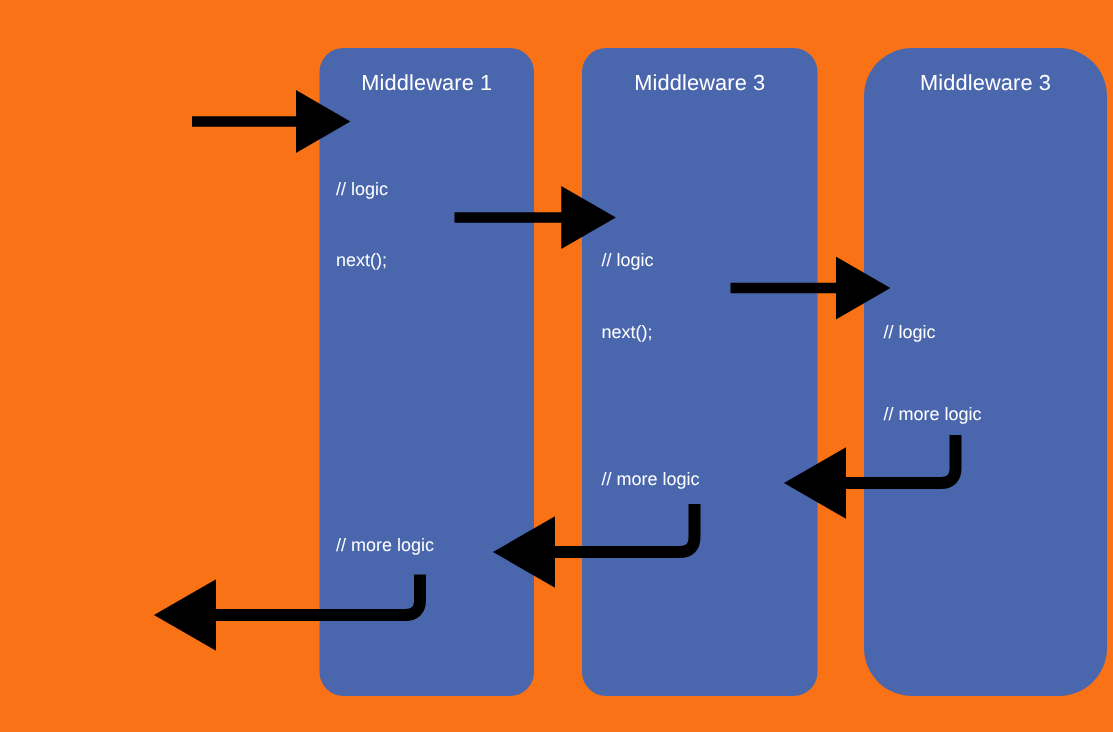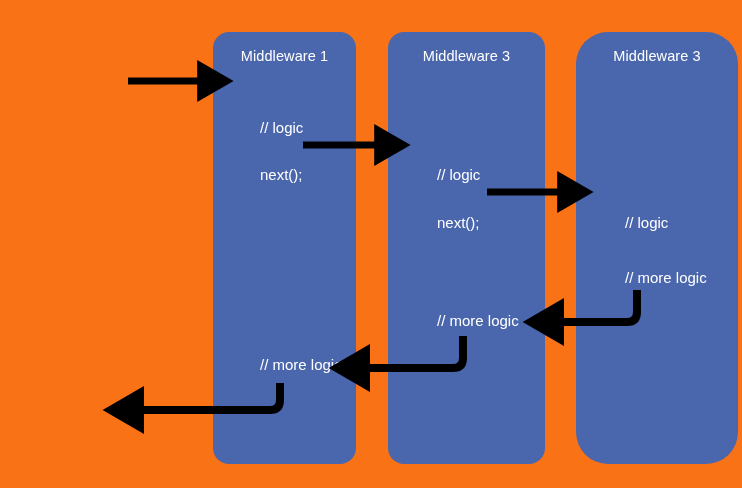--- a/index.html
+++ b/index.html
@@ -31,25 +31,24 @@
     text-align: center;
     color: #ffffff;
     font-size: 14.5px;
     font-weight: 400;
     letter-spacing: 0.1px;
     line-height: 1;
   }
   .mw-line {
     position: absolute;
     color: #ffffff;
-    font-size: 15px;
+    font-size: 12px;
     font-weight: 400;
     line-height: 1;
     white-space: nowrap;
-    margin-left: 36px;
   }
   .endpoint-box {
     position: absolute;
     background: #ffffff;
     border: 1.5px solid #9DC3E6;
     box-sizing: border-box;
     display: flex;
     align-items: center;
   }
   .endpoint-label {

